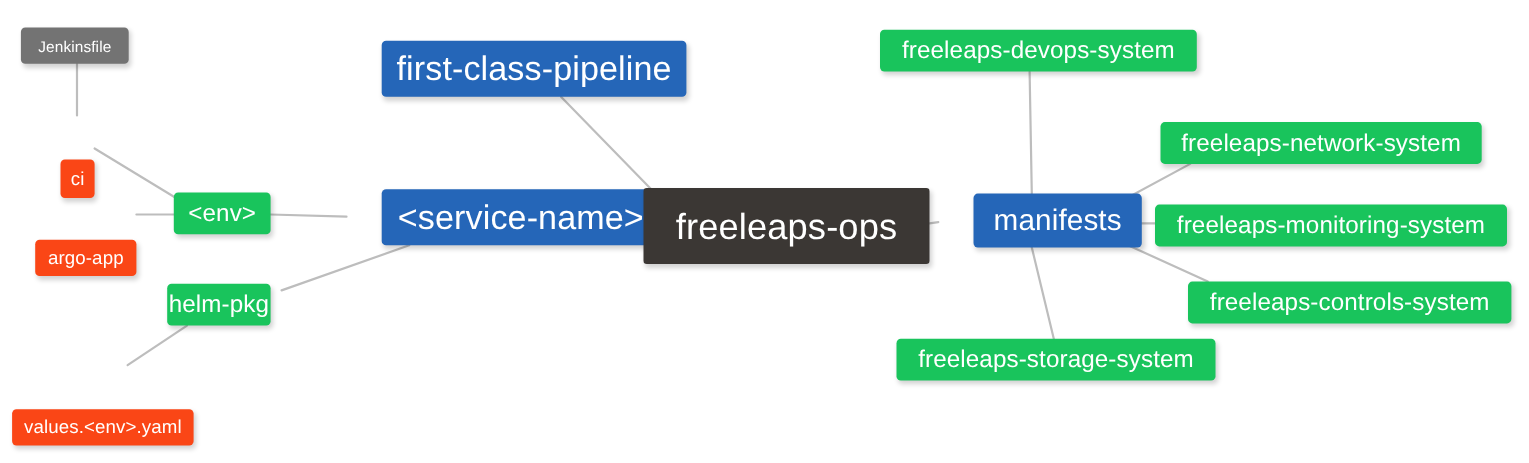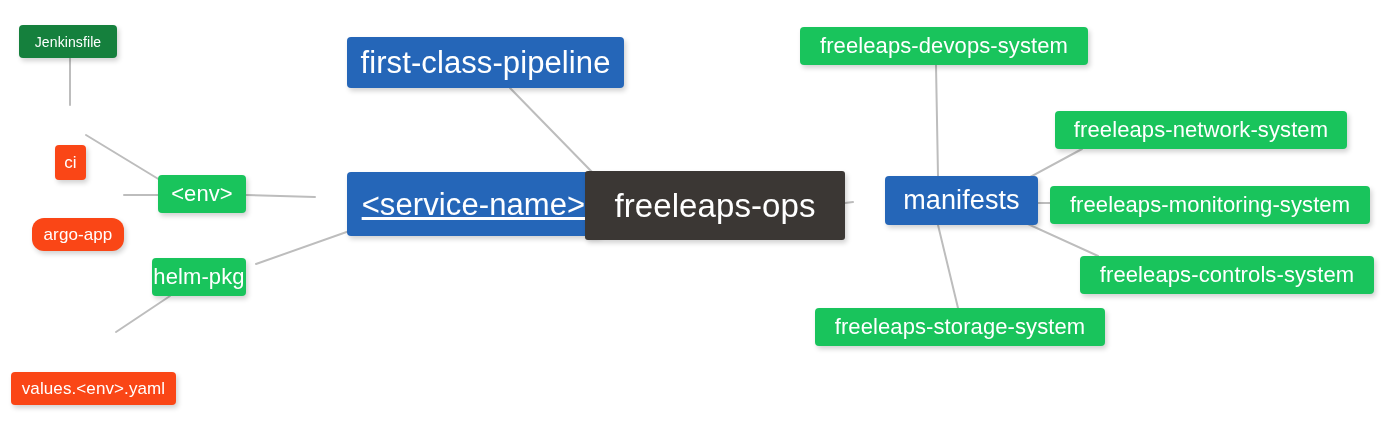--- a/index.html
+++ b/index.html
@@ -41,21 +41,21 @@
     z-index: 5;
   }
   .node.root {
     background: #3b3734;
     font-size: 33px;
     border-radius: 3px;
   }
   .node.blue   { background: #2566b8; margin-left: 32px; }
   .node.green  { background: #19c45c; text-align: center; }
   .node.red    { background: #fa4616; margin-top: 40px; }
-  .node.amber  { background: #15803d; }
+  .node.amber  { background: #737373; }
 
   .sz-xl  { font-size: 31px; }
   .sz-lg  { font-size: 27px; }
   .sz-md  { font-size: 22px; }
   .sz-sm  { font-size: 17px; }
   .sz-xs  { font-size: 14px; }
 </style>
 </head>
 <body>
 
@@ -74,26 +74,26 @@
       <line x1="938" y1="176" x2="936" y2="65" stroke="#bdbdbd" stroke-width="2" stroke-linecap="round"></line>
       <line x1="1006" y1="190" x2="1082" y2="149" stroke="#bdbdbd" stroke-width="2" stroke-linecap="round"></line>
       <line x1="1006" y1="203" x2="1050" y2="203" stroke="#bdbdbd" stroke-width="2" stroke-linecap="round"></line>
       <line x1="1006" y1="214" x2="1098" y2="256" stroke="#bdbdbd" stroke-width="2" stroke-linecap="round"></line>
       <line x1="938" y1="225" x2="958" y2="308" stroke="#bdbdbd" stroke-width="2" stroke-linecap="round"></line>
     </svg>
 
   <div id="node-layer">
       <div class="node amber sz-xs" style="left: 19px; top: 25px; width: 98px; height: 33px;">Jenkinsfile</div>
       <div class="node red sz-sm" style="left: 55px; top: 105px; width: 31px; height: 35px;">ci</div>
-      <div class="node red sz-sm" style="left: 32px; top: 178px; width: 92px; height: 33px; border-radius: 12px;">argo-app</div>
+      <div class="node red sz-sm" style="left: 32px; top: 178px; width: 92px; height: 33px;">argo-app</div>
       <div class="node green sz-md" style="left: 158px; top: 175px; width: 88px; height: 38px;">&lt;env&gt;</div>
       <div class="node green sz-md" style="left: 152px; top: 258px; width: 94px; height: 38px;">helm-pkg</div>
       <div class="node red sz-sm" style="left: 11px; top: 332px; width: 165px; height: 33px;">values.&lt;env&gt;.yaml</div>
       <div class="node blue sz-xl" style="left: 315px; top: 37px; width: 277px; height: 51px;">first-class-pipeline</div>
-      <div class="node blue sz-xl" style="left: 315px; top: 172px; width: 253px; height: 64px; text-decoration: underline;">&lt;service-name&gt;</div>
+      <div class="node blue sz-xl" style="left: 315px; top: 172px; width: 253px; height: 51px;">&lt;service-name&gt;</div>
       <div class="node root" style="left: 585px; top: 171px; width: 260px; height: 69px;">freeleaps-ops</div>
       <div class="node blue sz-lg" style="left: 853px; top: 176px; width: 153px; height: 49px;">manifests</div>
       <div class="node green sz-md" style="left: 800px; top: 27px; width: 288px; height: 38px;">freeleaps-devops-system</div>
       <div class="node green sz-md" style="left: 1055px; top: 111px; width: 292px; height: 38px;">freeleaps-network-system</div>
       <div class="node green sz-md" style="left: 1050px; top: 186px; width: 320px; height: 38px;">freeleaps-monitoring-system</div>
       <div class="node green sz-md" style="left: 1080px; top: 256px; width: 294px; height: 38px;">freeleaps-controls-system</div>
       <div class="node green sz-md" style="left: 815px; top: 308px; width: 290px; height: 38px;">freeleaps-storage-system</div>
     </div>
 
 </div>

